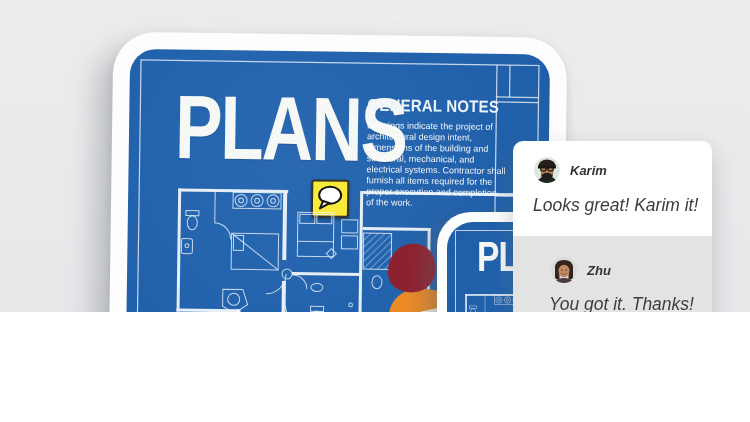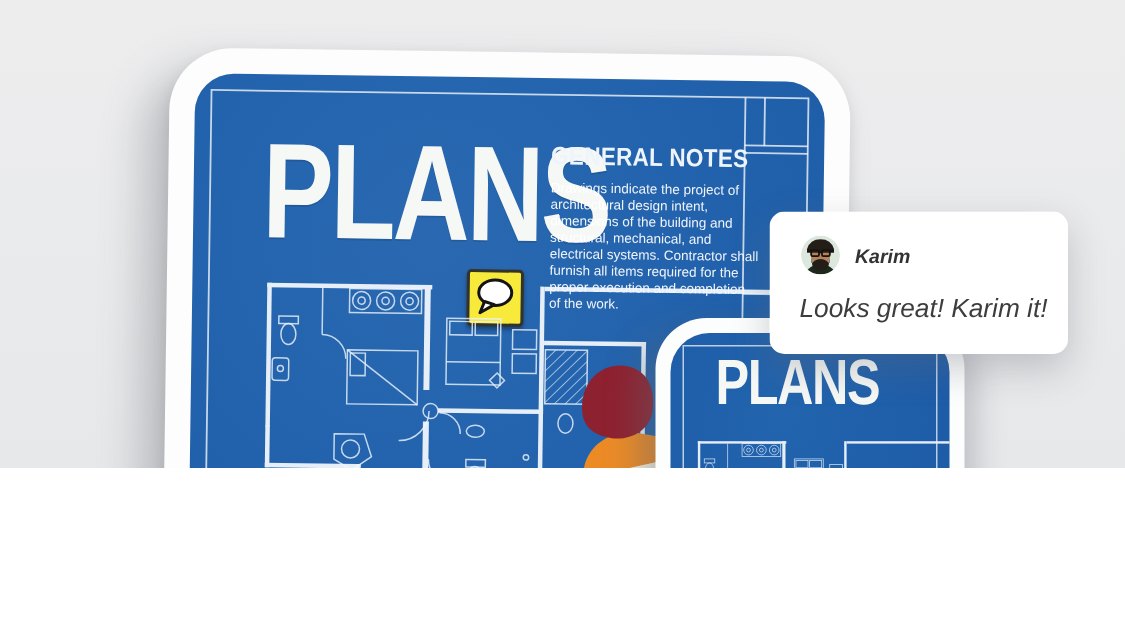--- a/index.html
+++ b/index.html
@@ -246,15 +246,32 @@
               <line x1="6.8" y1="10.8" x2="4.5" y2="10"></line>
               <line x1="19.2" y1="10.8" x2="21.5" y2="10"></line>
             </g>
           </svg>
         </span>
         <span class="name">Karim</span>
       </div>
       <div class="msg">Looks great! Karim it!</div>
     </div>
 
+    <div class="card gray">
+      <div class="row">
+        <span class="avatar">
+          <svg width="26" height="26" viewBox="0 0 26 26">
+            <circle cx="13" cy="13" r="13" fill="#d9dadc"></circle>
+            <path d="M4,11 Q4,3 13,3 Q22,3 22,11 L22,21 Q20,23 17.5,23 L17.5,13.5 Q15.5,10.5 13,10.5 Q10.5,10.5 8.5,13.5 L8.5,23 Q6,23 4,21 Z" fill="#35231e"></path>
+            <ellipse cx="13" cy="14" rx="5.5" ry="6.3" fill="#c08a66"></ellipse>
+            <path d="M10.3,16.5 Q13,18.8 15.7,16.5" stroke="#8a5a42" stroke-width="0.9" fill="none"></path>
+            <circle cx="10.8" cy="13" r="0.7" fill="#3a2620"></circle>
+            <circle cx="15.2" cy="13" r="0.7" fill="#3a2620"></circle>
+            <path d="M3,26 Q7,21 13,21 Q19,21 23,26 Z" fill="#4a3a3a"></path>
+          </svg>
+        </span>
+        <span class="name">Zhu</span>
+      </div>
+      <div class="msg">You got it. Thanks!</div>
+    </div>
 
   </div>
 </div>
 
 </body></html>

